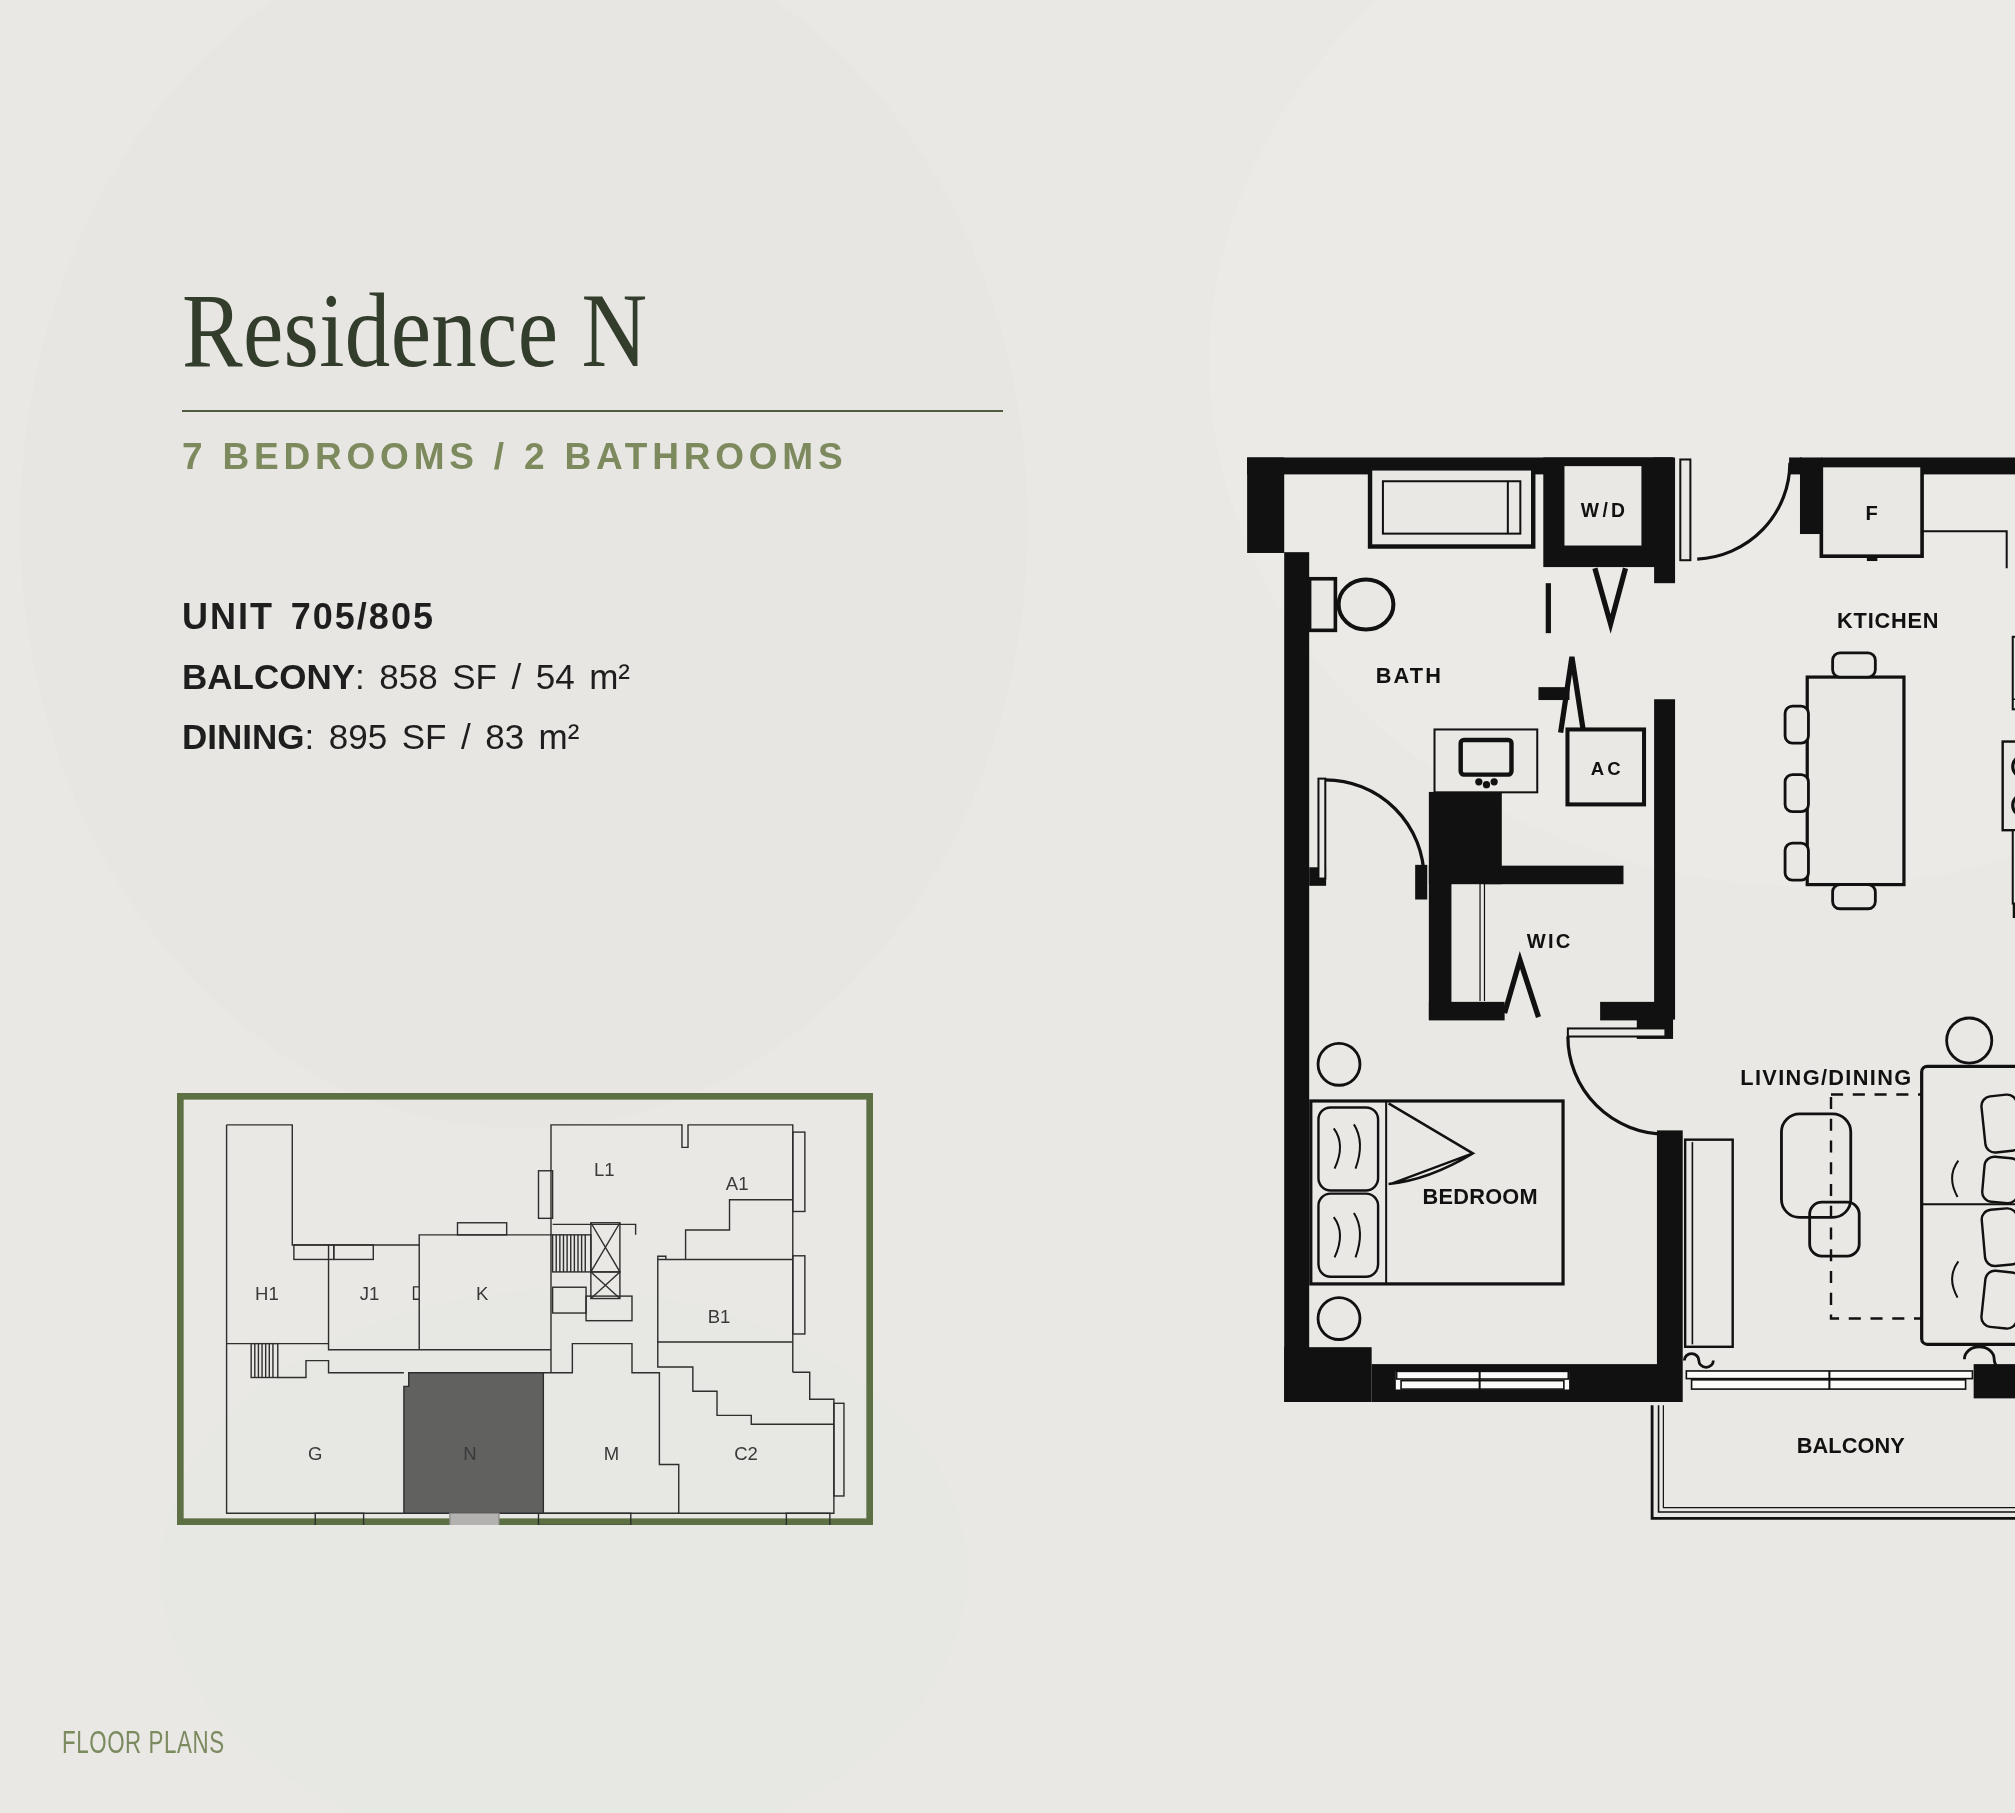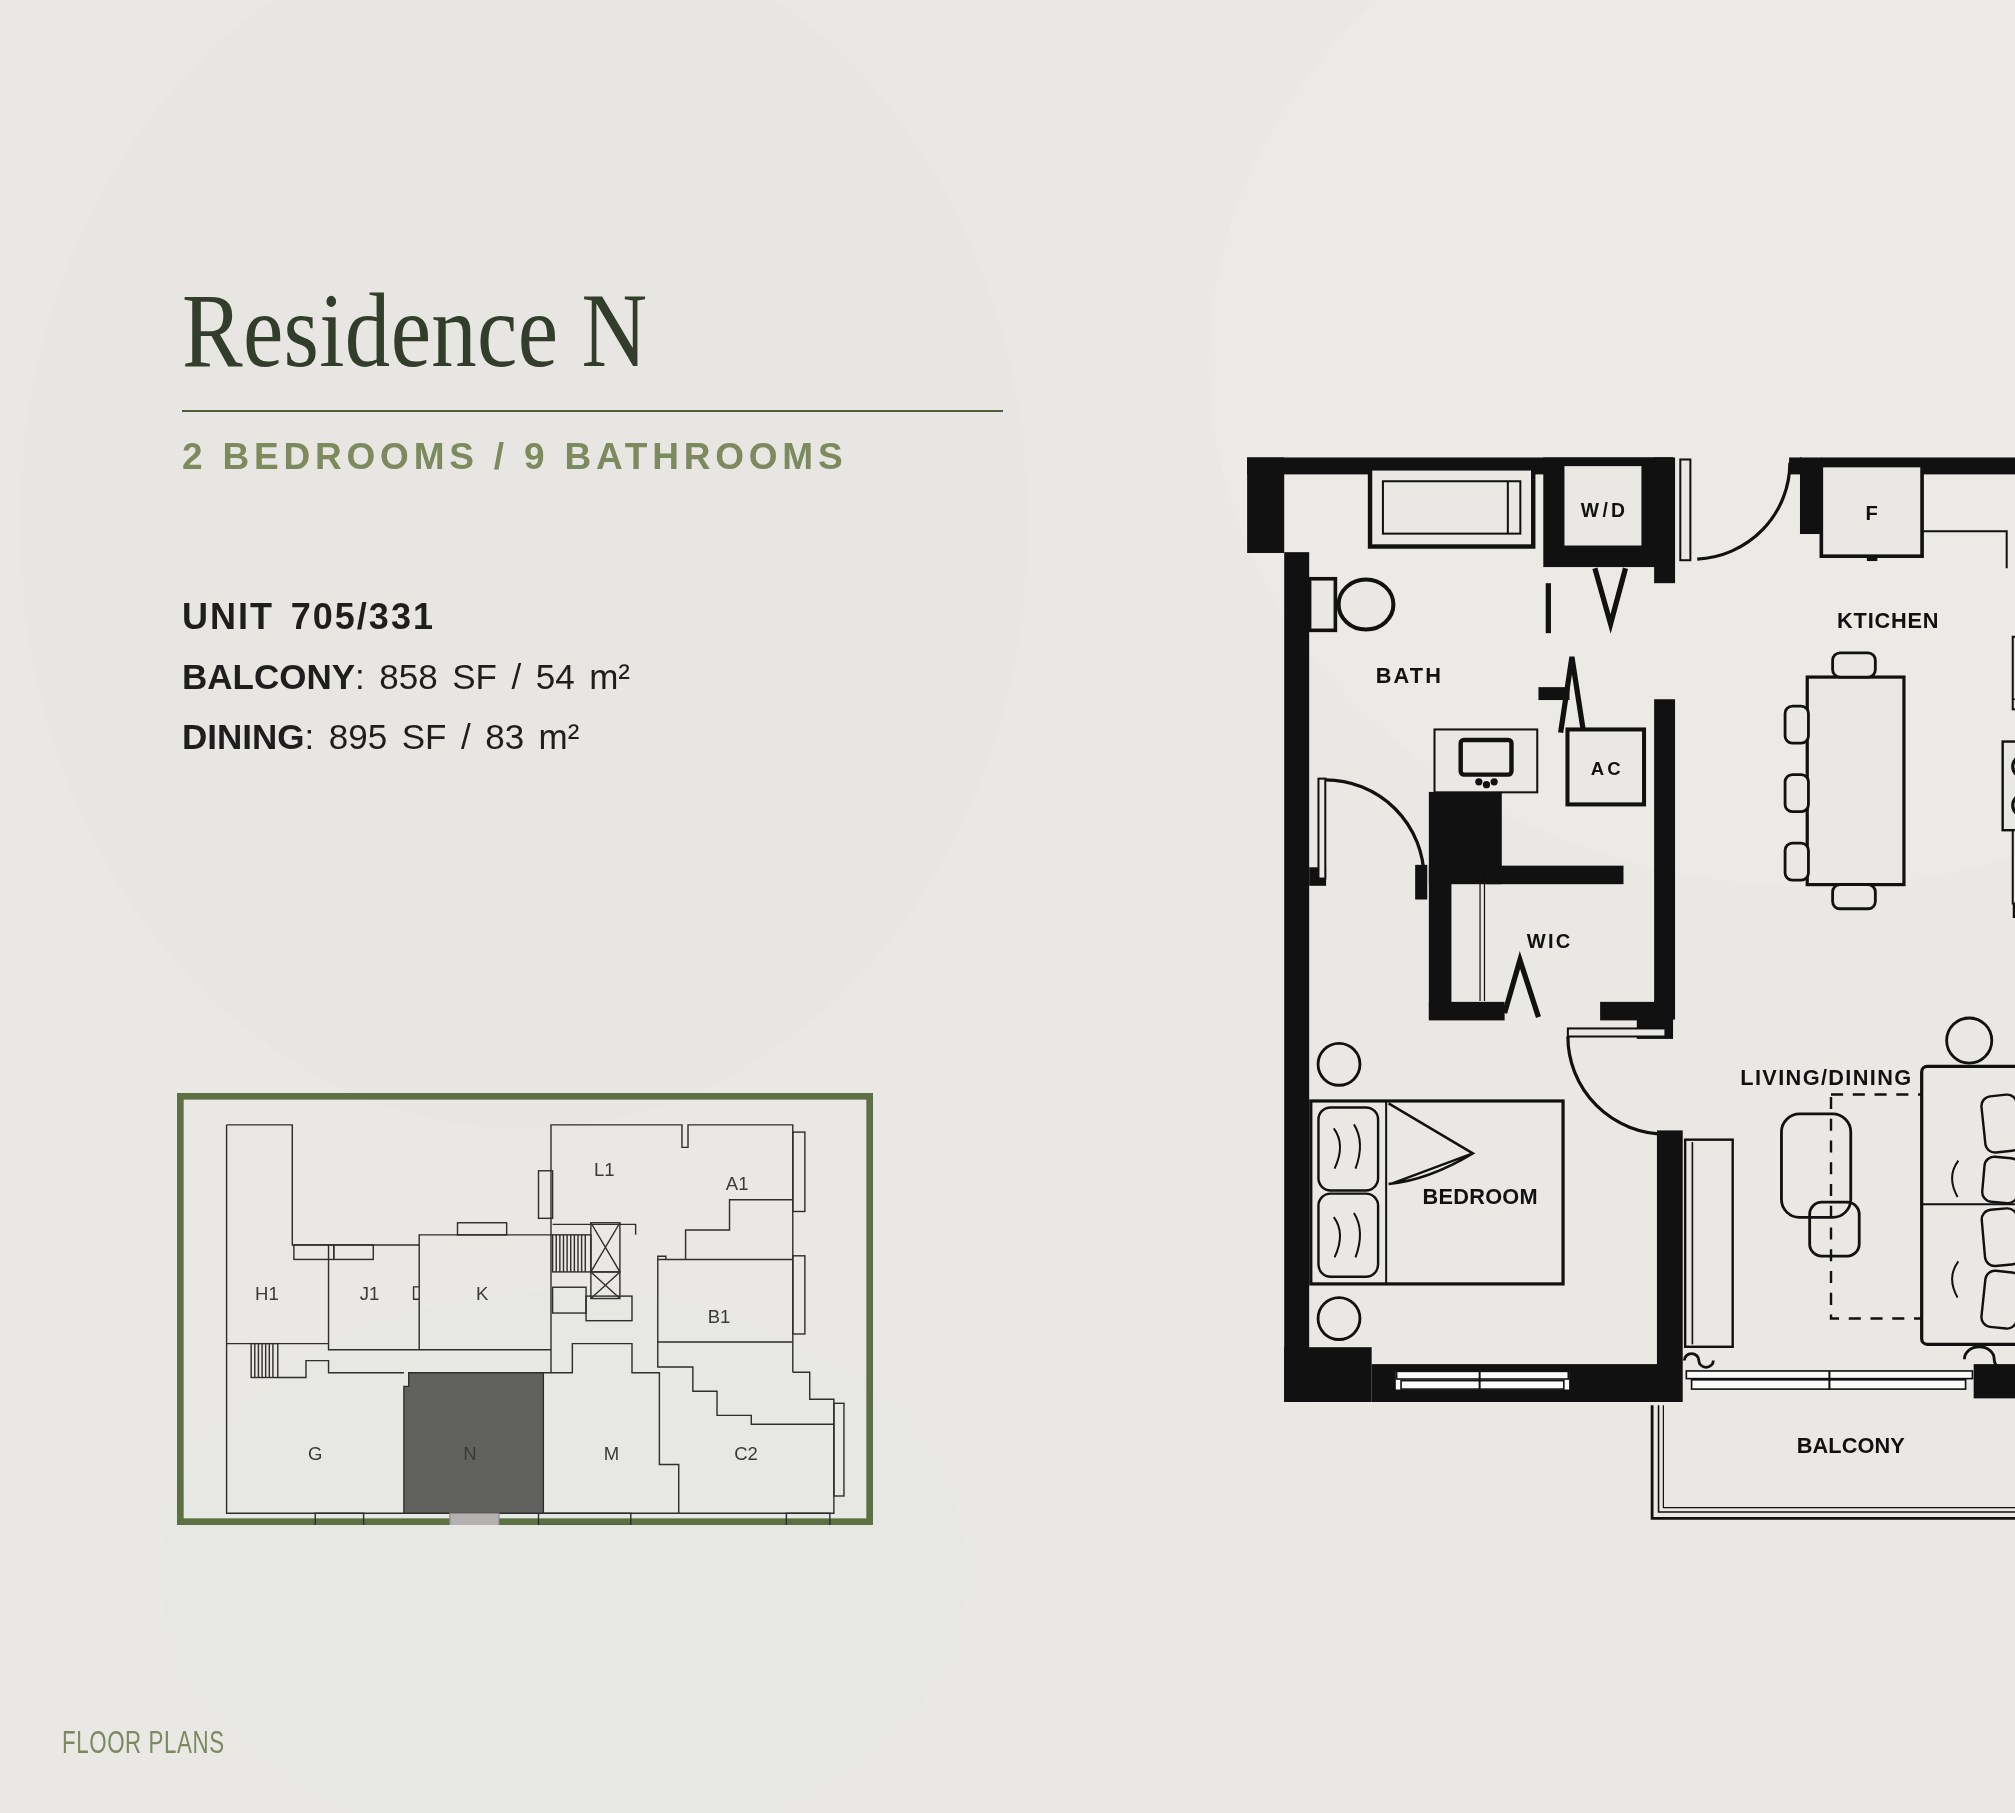--- a/index.html
+++ b/index.html
@@ -21,24 +21,24 @@
 <ellipse cx="1300" cy="1300" rx="1250" ry="1500" fill="#e5e3df" opacity="0.4"></ellipse>
 <ellipse cx="4500" cy="900" rx="1500" ry="1300" fill="#edecea" opacity="0.5"></ellipse>
 <ellipse cx="1400" cy="3900" rx="1000" ry="700" fill="#e6e4e0" opacity="0.35"></ellipse>
 <ellipse cx="7100" cy="3800" rx="1000" ry="800" fill="#ecebe8" opacity="0.4"></ellipse>
 </svg>
 
 <div class="abs" id="title">Residence N</div>
 
 <div class="abs" id="rule"></div>
 
-<div class="abs" id="subtitle">2 BEDROOMS / 9 BATHROOMS</div>
+<div class="abs" id="subtitle">7 BEDROOMS / 2 BATHROOMS</div>
 
 <div class="abs" id="specs">
-<div class="u"><b>UNIT 705/331</b></div>
+<div class="u"><b>UNIT 705/805</b></div>
 <div><b>BALCONY</b>: 858 SF / 54 m²</div>
 <div><b>DINING</b>: 895 SF / 83 m²</div>
 </div>
 
 <svg class="abs" style="left:1229px;top:423px" width="1229" height="1169" viewBox="3050 1050 3050 2900" fill="none" stroke="none">
 <g stroke="#111" stroke-width="0" fill="#111">
 
 <rect x="3095" y="1135" width="92" height="237"></rect>
 
 <rect x="3095" y="1135" width="1057" height="42"></rect>

